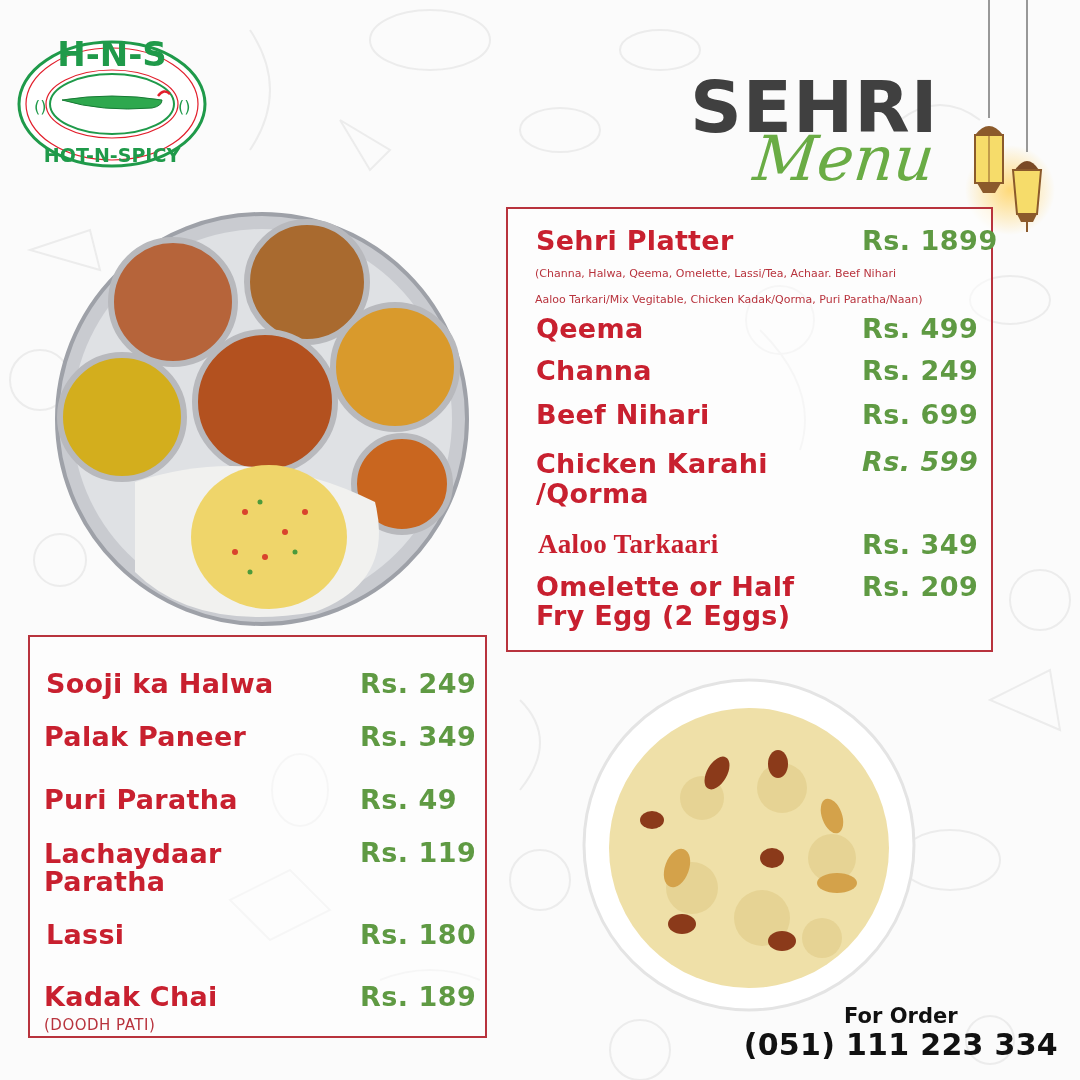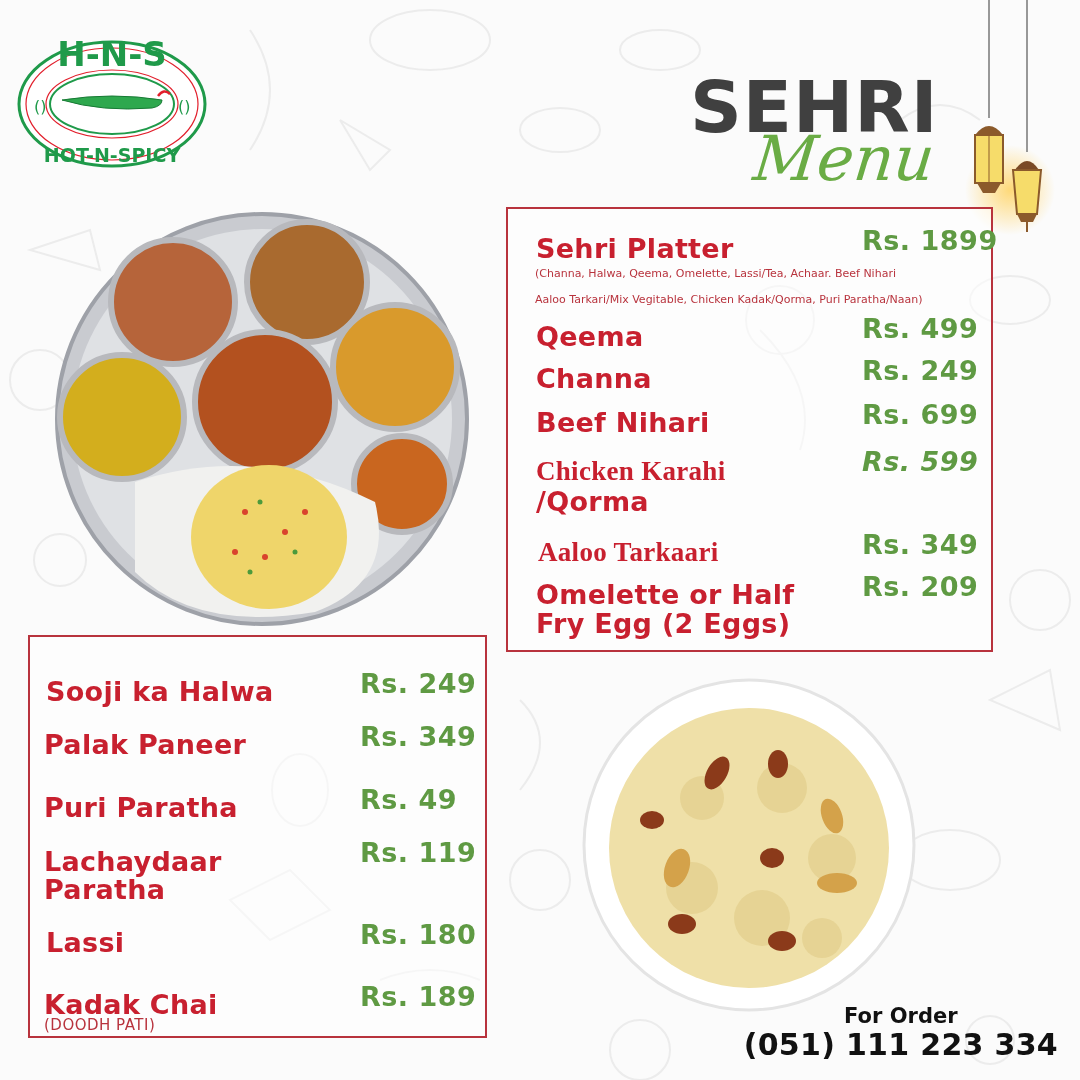--- a/index.html
+++ b/index.html
@@ -30,21 +30,20 @@
       border: 2px solid #b8333d;
       background: rgba(255,255,255,0.55);
     }
     .box-top { left: 506px; top: 207px; width: 487px; height: 445px; }
     .box-bottom { left: 28px; top: 635px; width: 459px; height: 403px; }
     .item-name {
       position: absolute;
       font-family: "DejaVu Sans", sans-serif; font-weight: bold;
       color: #c8202f; font-size: 27px; line-height: 29px;
       letter-spacing: 0.3px;
-      margin-top: 8px;
     }
     .item-price {
       position: absolute;
       font-family: "DejaVu Sans", sans-serif; font-weight: bold;
       color: #5f9a43; font-size: 27px; line-height: 29px;
       letter-spacing: 0.5px;
     }
     .desc {
       position: absolute; left: 535px; width: 460px;
       font-family: "DejaVu Sans", sans-serif;
@@ -196,21 +195,21 @@
 
 <div class="item-name" style="left:536px; top:314px;">Qeema</div>
 <div class="item-price" style="left:862px; top:314px;">Rs. 499</div>
 
 <div class="item-name" style="left:536px; top:356px;">Channa</div>
 <div class="item-price" style="left:862px; top:356px;">Rs. 249</div>
 
 <div class="item-name" style="left:536px; top:400px;">Beef Nihari</div>
 <div class="item-price" style="left:862px; top:400px;">Rs. 699</div>
 
-<div class="item-name" style="left:536px; top:449px;font-family:Liberation Serif, serif;">Chicken Karahi</div>
+<div class="item-name" style="left:536px; top:449px;">Chicken Karahi</div>
 <div class="item-name" style="left:536px; top:479px;">/Qorma</div>
 <div class="item-price" style="left:862px; top:447px;font-style:italic;">Rs. 599</div>
 
 <div class="item-name" style="left:538px; top:530px;font-family:Liberation Serif, serif;">Aaloo Tarkaari</div>
 <div class="item-price" style="left:862px; top:530px;">Rs. 349</div>
 
 <div class="item-name" style="left:536px; top:572px;">Omelette or Half</div>
 <div class="item-name" style="left:536px; top:601px;">Fry Egg (2 Eggs)</div>
 <div class="item-price" style="left:862px; top:572px;">Rs. 209</div>
 

